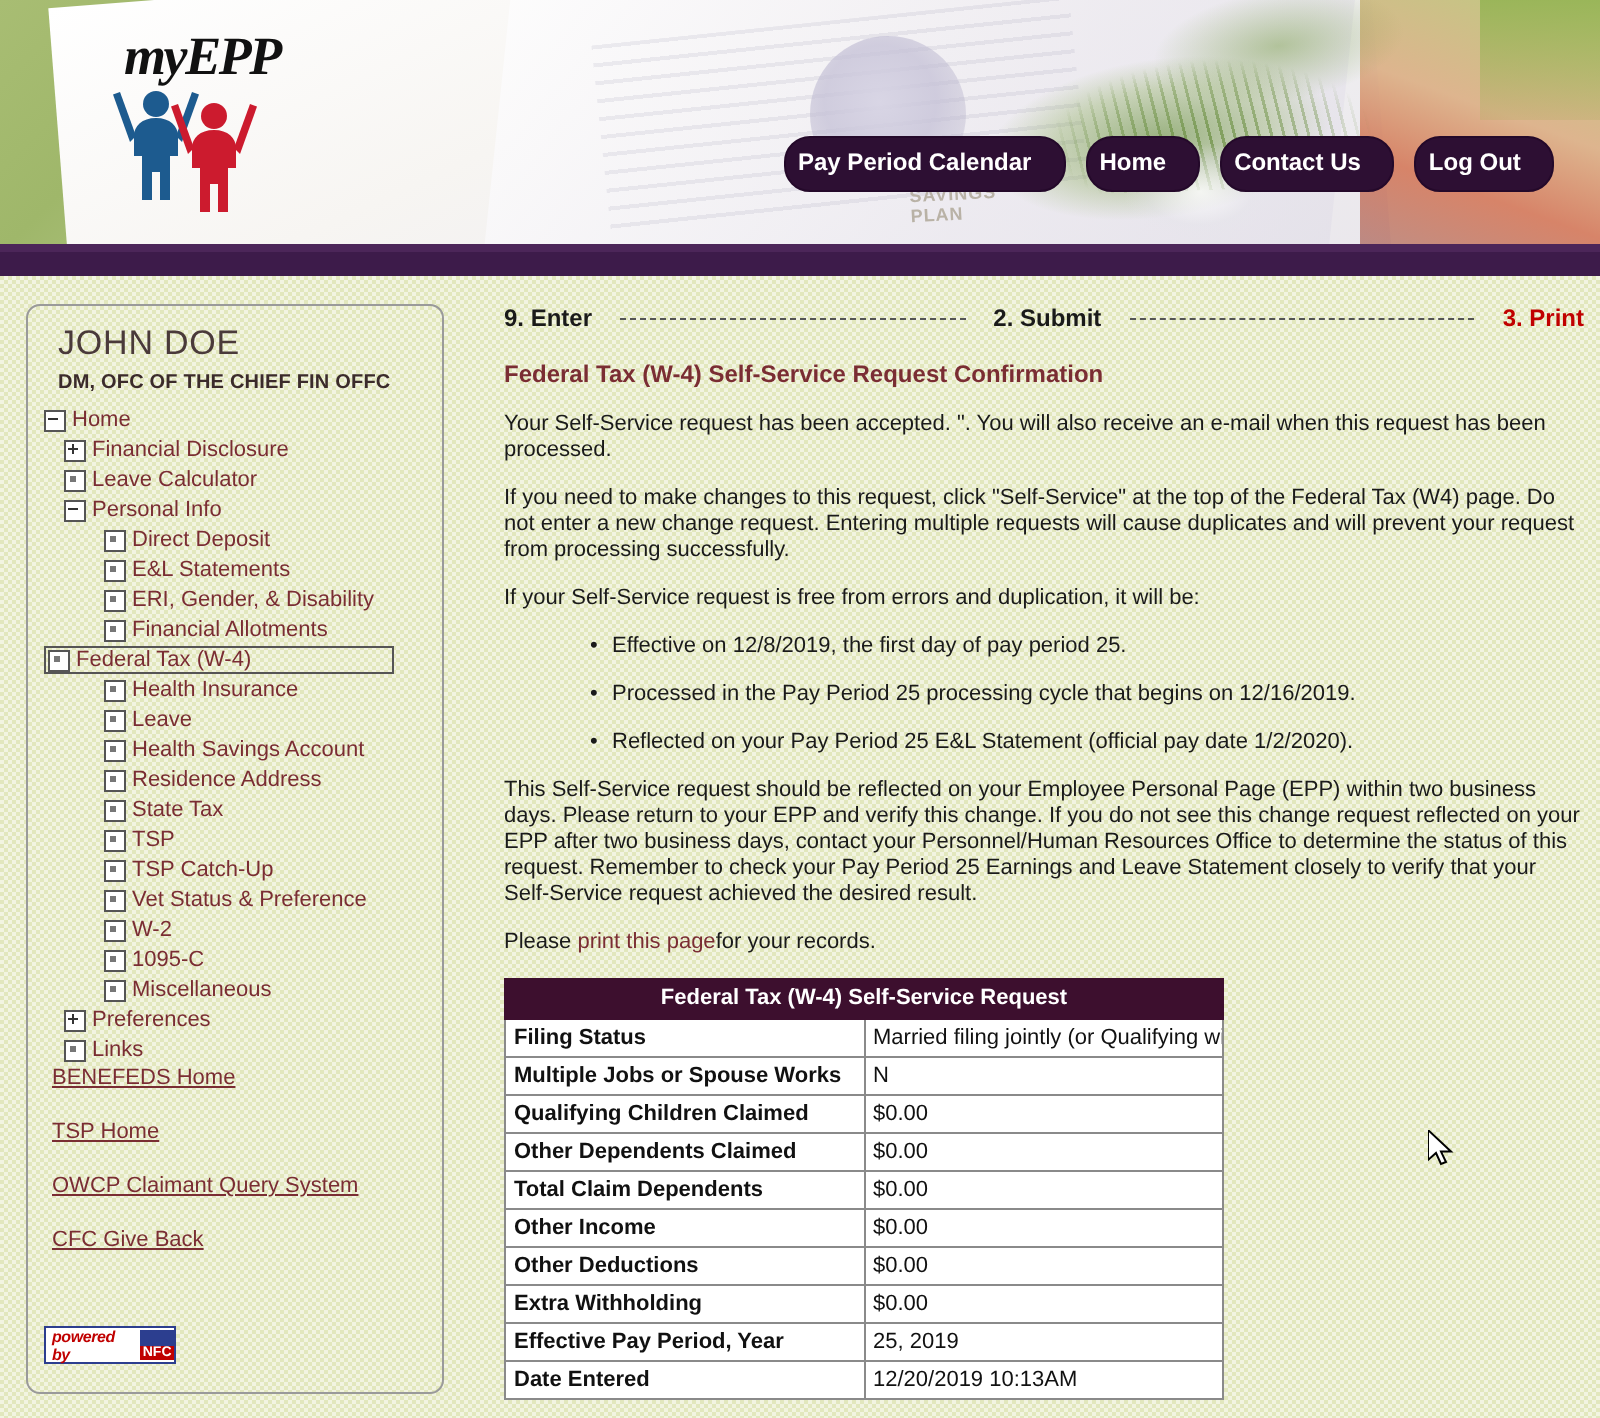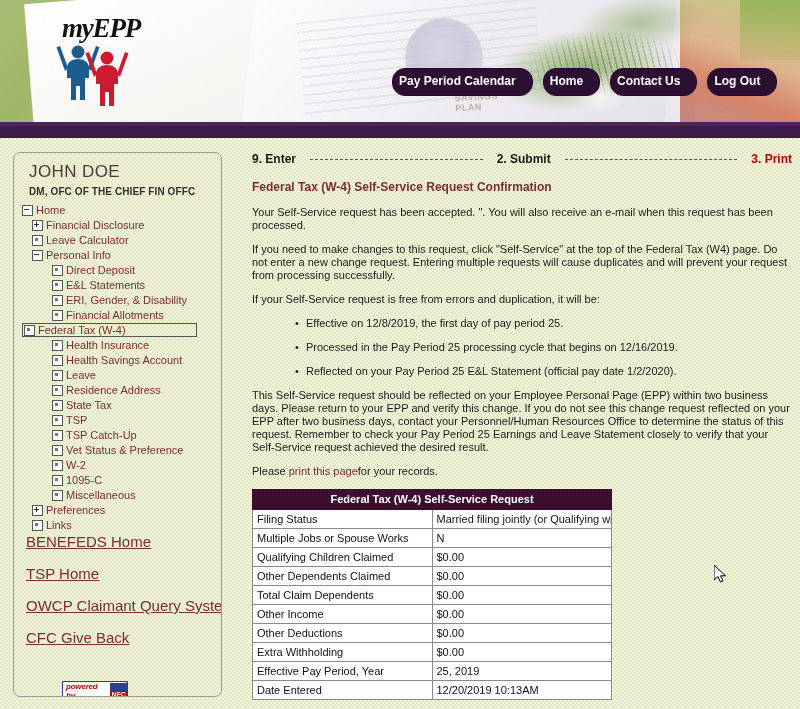--- a/index.html
+++ b/index.html
@@ -216,32 +216,32 @@
     padding-left: 0px;
     box-sizing: border-box;
   }
   .tnode.selected .toggle { margin-left: 1px; }
   .ind1 { padding-left: 10px; }
   .ind2 { padding-left: 30px; }
 
   .side-links { position: absolute; left: 12px; top: 380px; width: 190px; }
   .side-link {
     display: block;
-    font-size: 15px; color: #7a2d33;
+    font-size: 11px; color: #7a2d33;
     text-decoration: underline;
     margin-bottom: 15px;
     cursor: pointer;
     white-space: nowrap;
   }
   .powered {
-    position: absolute; left: 8px; top: 528px;
+    position: absolute; left: 8px; top: 510px;
     width: 64px; height: 17px;
     border: 1px solid #2c3e8f;
     background: #ffffff;
-    display: flex; align-items: center; margin-left: 40px;
+    display: flex; align-items: center;
   }
   .powered-txt {
     font-size: 8px; font-weight: bold; font-style: italic;
     color: #c00000; padding-left: 3px; letter-spacing: -.2px;
   }
   .powered-badge {
     width: 17px; height: 15px; margin-left: 2px;
     background: linear-gradient(180deg,#2c3e8f 0 55%, #c00000 55% 100%);
     color:#fff; font-size:7px; font-weight:bold;
     display:flex; align-items:flex-end; justify-content:center;
@@ -319,21 +319,21 @@
   table.ssr td {
     border: 1px solid #8a8a8a;
     font-size: 11px;
     color: #111;
     padding: 2px 4px 3px 4px;
     height: 13px;
     background: #fff;
     overflow: hidden;
     white-space: nowrap;
   }
-  table.ssr td.lbl { font-weight: normal; width: 152px; }
+  table.ssr td.lbl { font-weight: bold; width: 152px; }
 
   
   .cursor {
     position: absolute; left: 714px; top: 565px;
     z-index: 40; pointer-events: none;
   }
 </style>
 </head>
 <body>
 
@@ -422,25 +422,25 @@
       <div class="tnode ind2 selected">
         <span class="toggle leaf"></span>
         <span class="tlabel">Federal Tax (W-4)</span>
       </div>
       <div class="tnode ind2">
         <span class="toggle leaf"></span>
         <span class="tlabel">Health Insurance</span>
       </div>
       <div class="tnode ind2">
         <span class="toggle leaf"></span>
+        <span class="tlabel">Leave</span>
+      </div>
+      <div class="tnode ind2">
+        <span class="toggle leaf"></span>
         <span class="tlabel">Health Savings Account</span>
-      </div>
-      <div class="tnode ind2">
-        <span class="toggle leaf"></span>
-        <span class="tlabel">Leave</span>
       </div>
       <div class="tnode ind2">
         <span class="toggle leaf"></span>
         <span class="tlabel">Residence Address</span>
       </div>
       <div class="tnode ind2">
         <span class="toggle leaf"></span>
         <span class="tlabel">State Tax</span>
       </div>
       <div class="tnode ind2">

